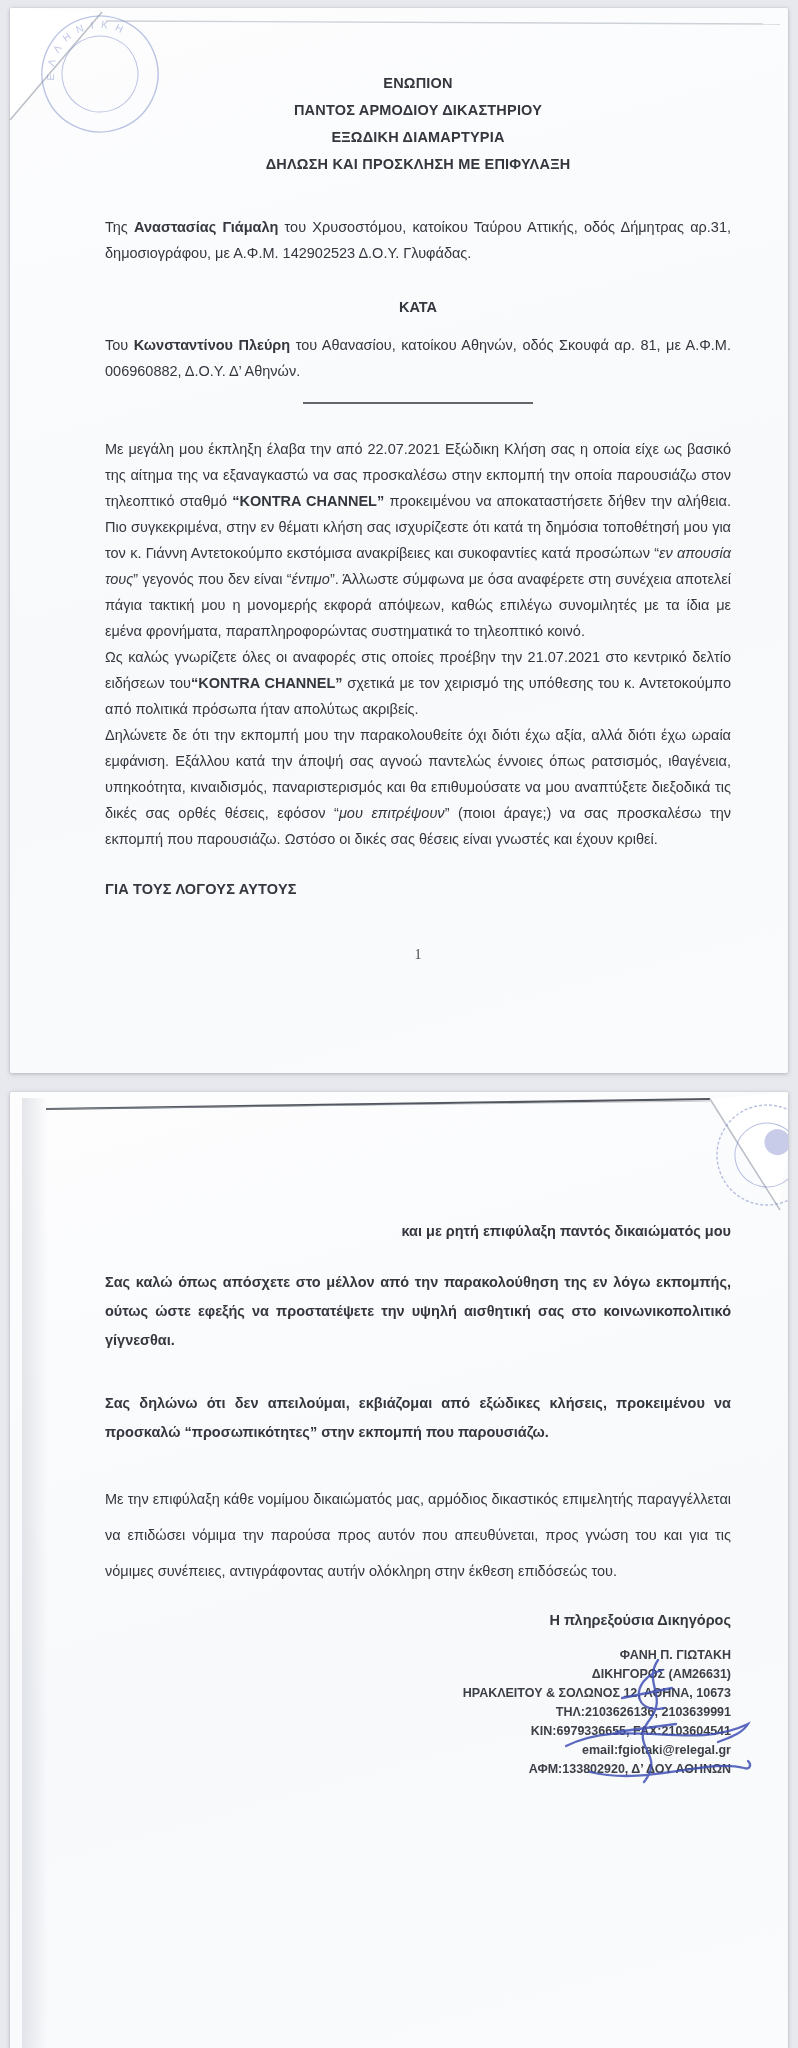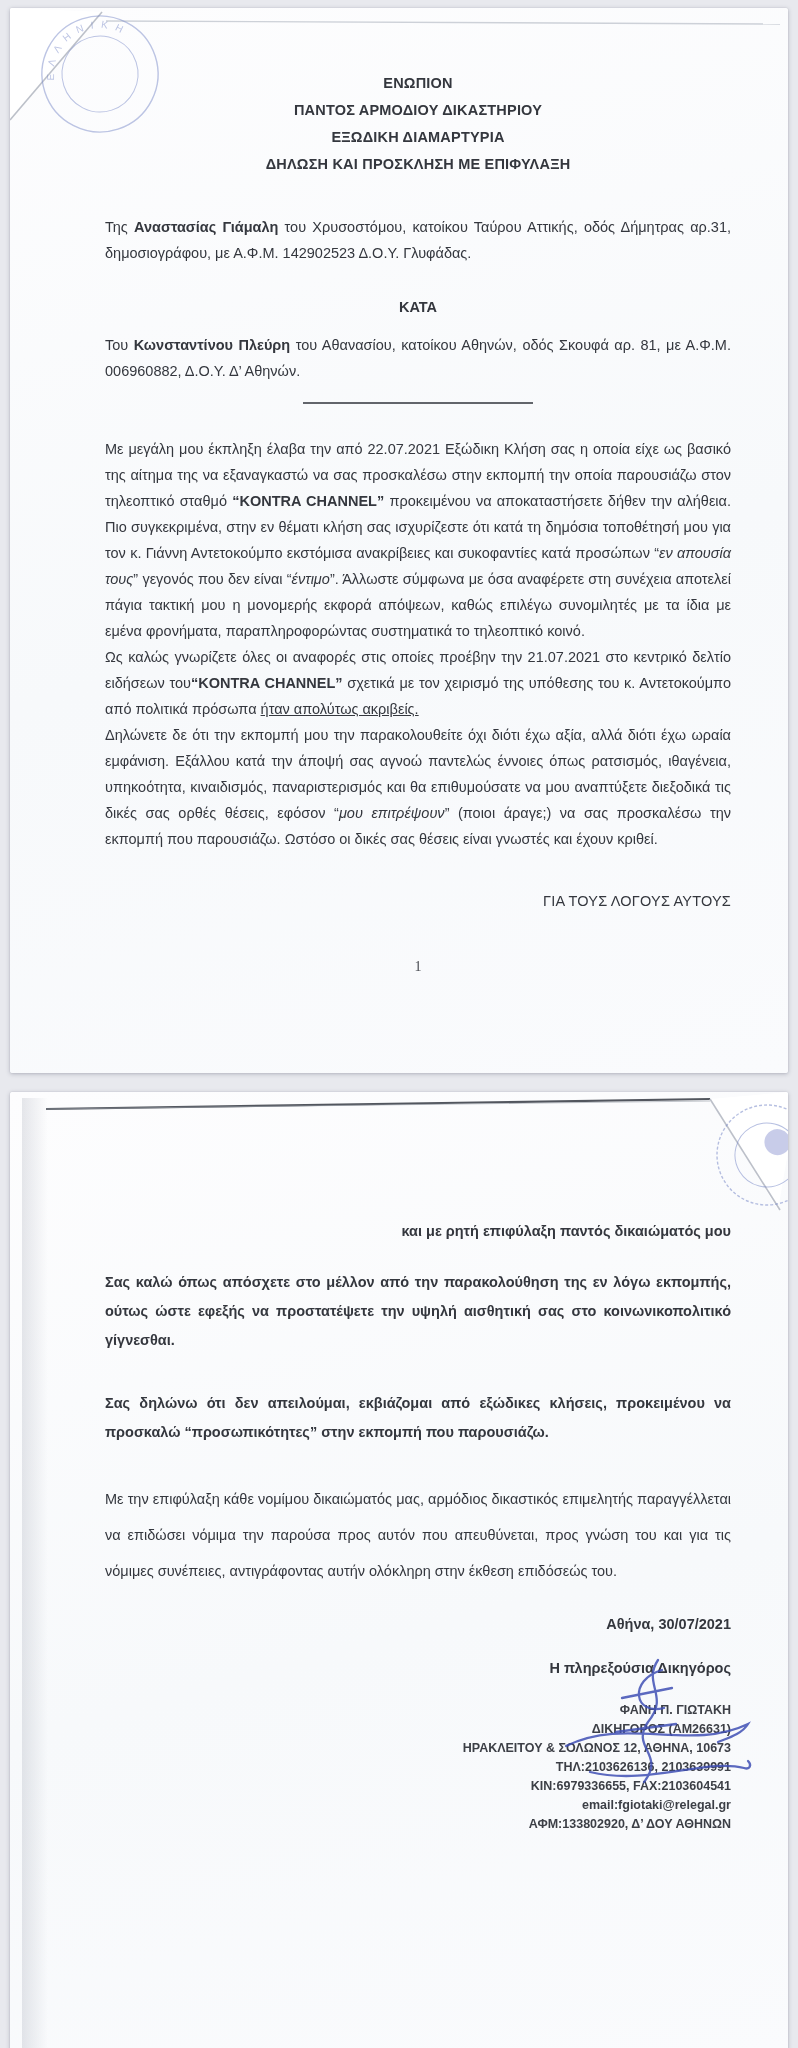--- a/index.html
+++ b/index.html
@@ -20,34 +20,34 @@
   .page-2{top:1092px;height:970px;}
   .content{position:relative;padding:0 57px 0 95px;font-size:14.5px;line-height:26px;}
   .headings{margin-top:62px;text-align:center;font-weight:700;line-height:27px;letter-spacing:.2px;}
   .party{margin:36px 0 0 0;text-align:justify;}
   .kata{margin-top:28px;text-align:center;font-weight:700;}
   .party-2{margin-top:12px;}
   .divider{margin:18px auto 0 auto;width:230px;height:0;border-top:2px solid #62656b;}
   .bodytext{margin:0;text-align:justify;}
   .bodytext.first{margin-top:32px;}
   .i{font-style:italic;}
-  .u{text-decoration:underline;}
+  .u{}
   .b{font-weight:700;}
-  .closing{margin-top:36px;text-align:right;font-weight:400;letter-spacing:.2px;}
+  .closing{margin-top:24px;text-align:left;font-weight:700;letter-spacing:.2px;}
   .pagenum{margin-top:40px;text-align:center;font-family:"Liberation Serif",serif;font-size:14px;color:#46494f;}
   
   .res-head{margin-top:126px;text-align:right;font-weight:700;}
   .p2para{margin:0;text-align:justify;}
   .p2para.pb{font-weight:700;line-height:29px;}
   .p2para.m1{margin-top:34px;}
   .p2para.m2{margin-top:24px;}
   .p2para.m3{margin-top:34px;line-height:36px;}
   .dateline{margin-top:22px;text-align:right;font-weight:700;}
   .sigcap{margin-top:18px;text-align:right;font-weight:700;}
-  .lawyer{margin-top:20px;text-align:right;font-weight:700;font-size:12.5px;line-height:19px;color:#3c3f46;}
+  .lawyer{margin-top:13px;text-align:right;font-weight:700;font-size:12.5px;line-height:19px;color:#3c3f46;}
   .scan-decor{position:absolute;pointer-events:none;}
   .edge-strip-left{left:12px;top:6px;bottom:0;width:26px;
     background:linear-gradient(to right, rgba(140,146,162,.22), rgba(140,146,162,0));}
 </style>
 </head>
 <body>
 
 <div class="page page-1">
 
   <svg class="scan-decor" style="left:0;top:0;width:778px;height:150px;" viewBox="0 0 778 150">
@@ -114,21 +114,20 @@
 
   <div class="content">
     <div class="res-head">και με ρητή επιφύλαξη παντός δικαιώματός μου</div>
 
     <p class="p2para pb m2">Σας καλώ όπως απόσχετε στο μέλλον από την παρακολούθηση της εν λόγω εκπομπής, ούτως ώστε εφεξής να προστατέψετε την υψηλή αισθητική σας στο κοινωνικοπολιτικό γίγνεσθαι.</p>
 
     <p class="p2para pb m1">Σας δηλώνω ότι δεν απειλούμαι, εκβιάζομαι από εξώδικες κλήσεις, προκειμένου να προσκαλώ “προσωπικότητες” στην εκπομπή που παρουσιάζω.</p>
 
     <p class="p2para m3">Με την επιφύλαξη κάθε νομίμου δικαιώματός μας, αρμόδιος δικαστικός επιμελητής παραγγέλλεται να επιδώσει νόμιμα την παρούσα προς αυτόν που απευθύνεται, προς γνώση του και για τις νόμιμες συνέπειες, αντιγράφοντας αυτήν ολόκληρη στην έκθεση επιδόσεώς του.</p>
 
-    <div class="dateline">Αθήνα, 30/07/2021</div>
 
     <div class="sigcap">Η πληρεξούσια Δικηγόρος</div>
 
     <div class="lawyer">
       <div>ΦΑΝΗ Π. ΓΙΩΤΑΚΗ</div>
       <div>ΔΙΚΗΓΟΡΟΣ (ΑΜ26631)</div>
       <div>ΗΡΑΚΛΕΙΤΟΥ &amp; ΣΟΛΩΝΟΣ 12, ΑΘΗΝΑ, 10673</div>
       <div>ΤΗΛ:2103626136, 2103639991</div>
       <div>ΚΙΝ:6979336655, FAX:2103604541</div>
       <div>email:fgiotaki@relegal.gr</div>

